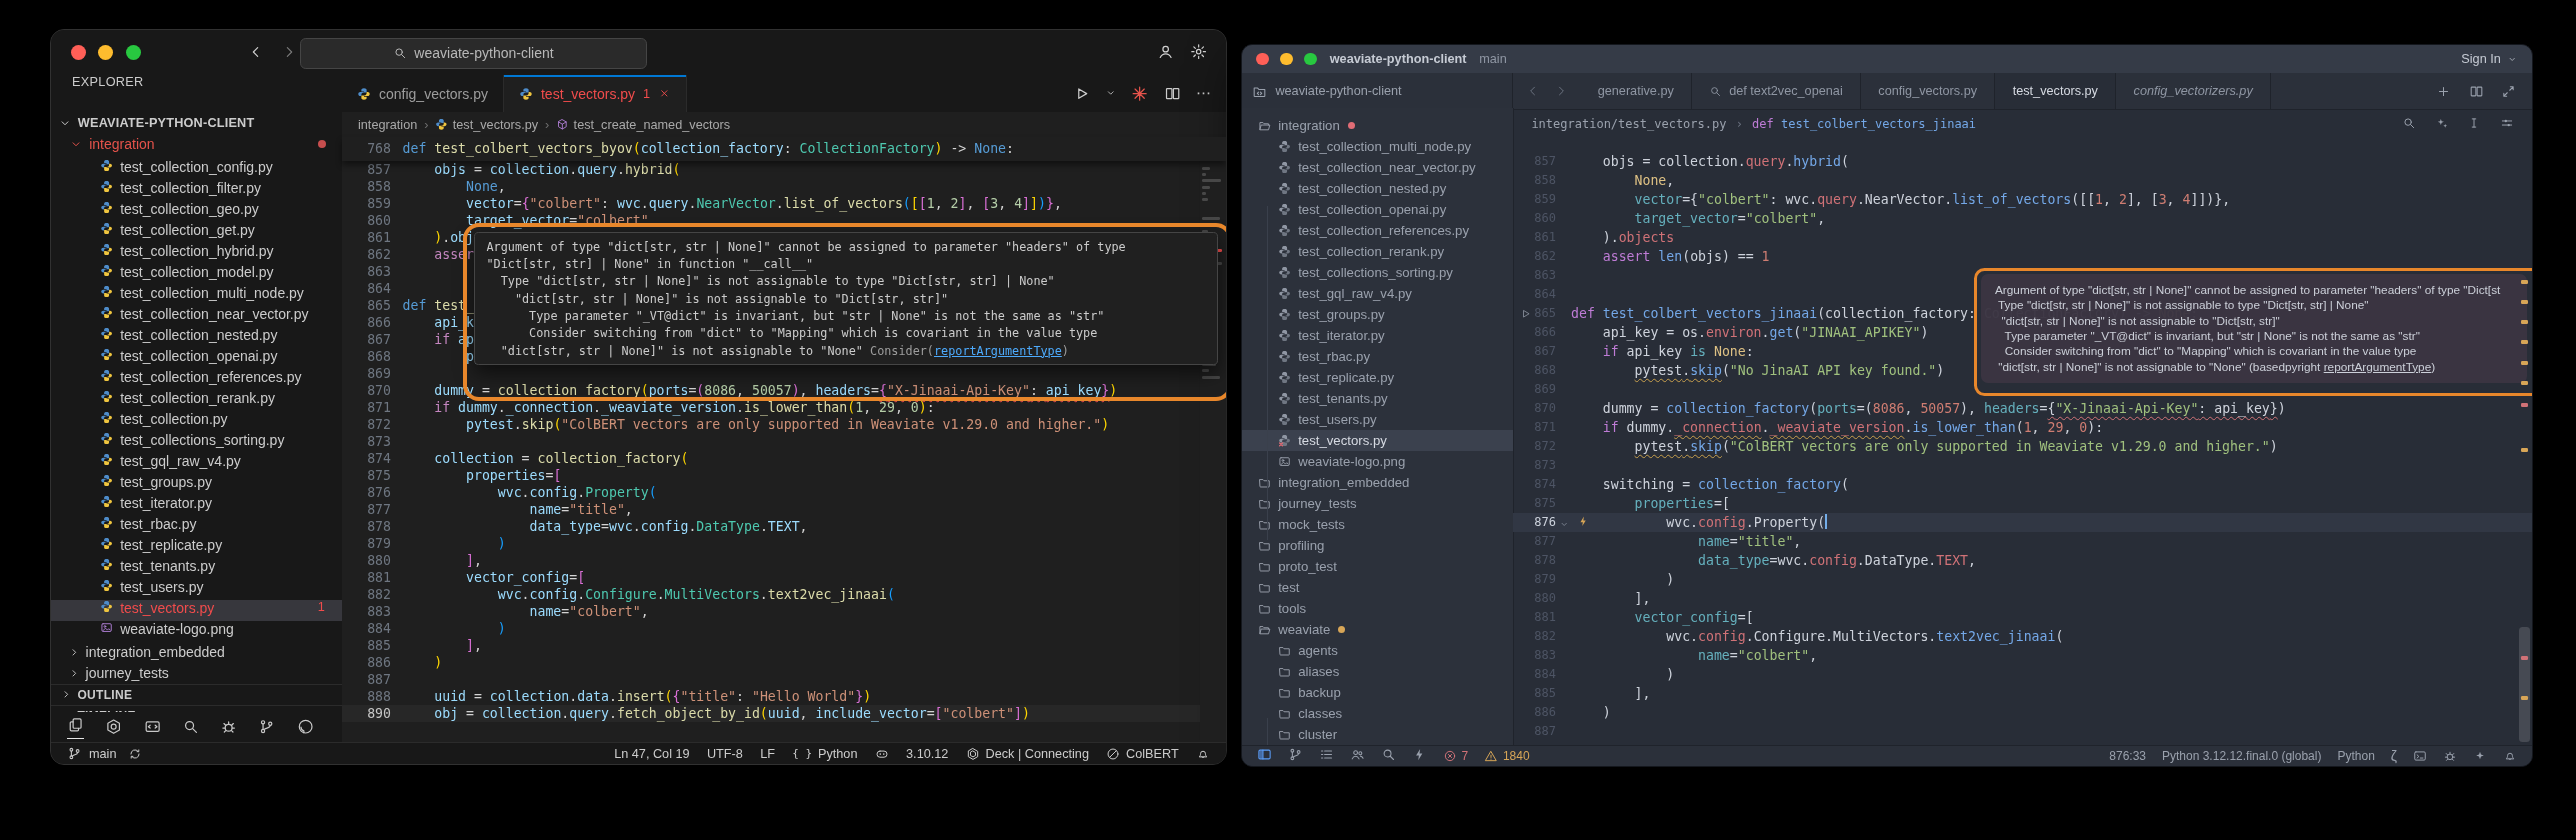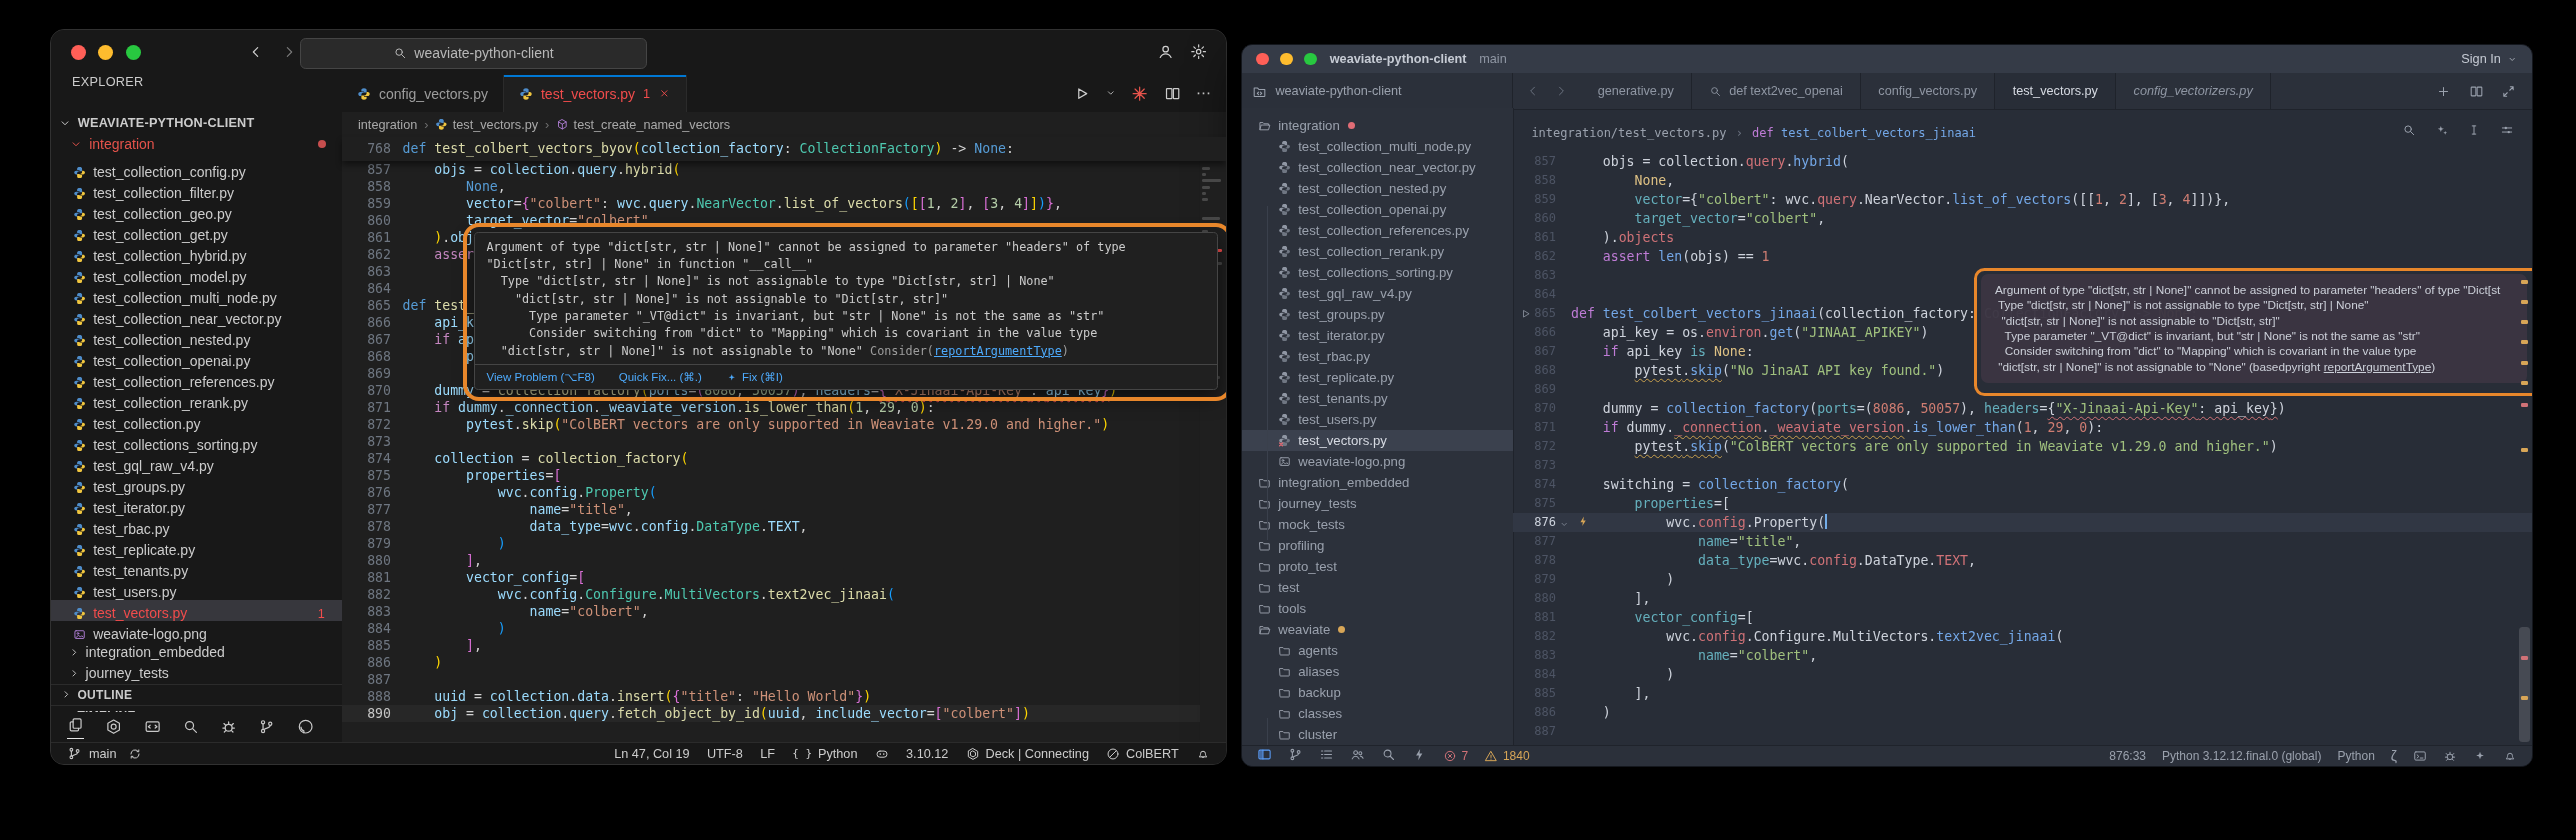--- a/index.html
+++ b/index.html
@@ -23,21 +23,21 @@
 .ltab.active{background:#1f1f1f;color:#f14c4c}
 .ltab.active:before{content:"";position: absolute;left:0;top:0;right:0;height:1.7px;background:#0078d4}
 .ltab .badge{color:#f14c4c;font-size:12.7px}
 .lw-edicons{position:absolute;right:15px;top:9.2px;display:flex;gap:15px;align-items:center;color:#cccccc}
 .lw-side{position:absolute;left:0;top:82px;width:291px;bottom:21px;background:#181818;border-right:0.6px solid #2b2b2b;overflow:hidden;font-size:14px;color:#cccccc}
 .srow{display:flex;align-items:center;height:21px;gap:5.8px;position:relative}
 .srow.rootr{padding-left:7px;font-weight:bold;font-size:12.7px;letter-spacing:0.2px}
 .srow.integ{padding-left:18.4px;color:#e5534b}
 .dotR{width:8px;height:8px;border-radius:50%;background:#c74e4e;position:absolute;right:16px}
 .sfiles{margin-top:4.6px}
-.sfile{height:21px;padding-left:22px;display:flex;align-items:flex-end;gap:7px;position:relative}
+.sfile{height:21px;padding-left:49px;display:flex;align-items:flex-start;gap:7px;position:relative}
 .sfile.sel{background:#37373d;color:#f14c4c}
 .sfile .badge{position:absolute;right:17.3px;color:#f14c4c;font-size:12.7px}
 .sfold{height:21px;padding-left:17.3px;display:flex;align-items:center;gap:4.6px}
 .ssec{height:20px;border-top:0.6px solid #2b2b2b;display:flex;align-items:center;gap:4.6px;padding-left:9.2px;font-weight:bold;font-size:12px;letter-spacing:0.3px}
 .lw-activity{position:absolute;bottom:21px;left:0;width:291px;height:31px;display:flex;align-items:center;gap:21px;padding-left:16px;color:#c8c8c8;background:#181818;border-right:0.6px solid #2b2b2b}
 .lw-activity .first{border-bottom:1.7px solid #e7e7e7;padding-bottom:2.3px}
 .lw-status{position:absolute;left:0;bottom:0;right:0;height:21px;background:#181818;border-top:0.6px solid #2b2b2b;display:flex;align-items:center;color:#cccccc;font-size:12.7px;padding:0 16px;z-index:7}
 .lw-status .lft{display:flex;align-items:center;gap:7px}
 .lw-status .rgt{margin-left:auto;display:flex;align-items:center;gap:17.3px}
 .lw-status .seg{display:flex;align-items:center;gap:5.8px}
@@ -82,21 +82,21 @@
 .rtab{display:flex;align-items:center;gap:7px;padding:0 17.3px;color:#8f96a3;font-size:12.7px;border-right:0.6px solid #1f232b}
 .rtab.active{background:#282d37;color:#d6dae2}
 .rtab.preview{font-style:italic}
 .rw-tabicons{margin-left:auto;display:flex;gap:17.3px;padding-right:16px;color:#9aa1ad;align-items:center}
 .rw-side{position:absolute;left:0;top:63px;width:271px;bottom:20px;background:#2c313b;border-right:0.6px solid #1f232b;overflow:hidden;color:#9aa1ad;font-size:13.2px}
 .rrow{height:21px;display:flex;align-items:center;gap:7px;position:relative;box-sizing:border-box}
 .rrow.i0{padding-left:16px}
 .rrow.i1{padding-left:36px}
 .rrow.sel{background:#3b414e;color:#d6dae2}
 .rguide{position:absolute;width:0.6px;background:#3a404c;left:25px}
-.rw-crumb{position:absolute;left:271px;top:63px;right:0;height:32px;display:flex;align-items:flex-end;gap:9.2px;padding-left:18.4px;color:#9aa1ad;font:12px "DejaVu Sans Mono",monospace}
+.rw-crumb{position:absolute;left:271px;top:63px;right:0;height:32px;display:flex;align-items:center;gap:9.2px;padding-left:18.4px;color:#9aa1ad;font:12px "DejaVu Sans Mono",monospace}
 .rw-crumb .icons{margin-left:auto;display:flex;gap:18.4px;padding-right:18.4px;color:#9aa1ad}
 .rw-code{position:absolute;left:271px;top:95px;right:0;bottom:20px;overflow:hidden;font:13.2px/19px "DejaVu Sans Mono",monospace;padding-top:11.5px;box-sizing:border-box}
 .zrow{display:flex;height:19px;white-space:pre;position:relative}
 .zrow .g{width:58px;flex:0 0 58px;text-align:right;padding-right:15px;color:#4d5464;font-size:12px;position:relative;box-sizing:border-box}
 .zrow.cur{background:#313744}
 .zrow.cur .g{color:#ccd2dc}
 .zrow .runA{position:absolute;left:7px;top:2.9px;color:#8f96a3}
 .zrow .bolt{position:absolute;right:-18.4px;top:2.3px;color:#d8a657}
 .zrow .gchev{position:absolute;right:1.2px;top:4px;color:#8f96a3}
 .zcursor{display:inline-block;width:1.7px;height:15px;background:#74ade8;vertical-align:-2.9px}
@@ -631,36 +631,20 @@
 
     <div class="lw-tip">
       <div class="body" id="lTipBody">
           <div class="tline">Argument of type "dict[str, str | None]" cannot be assigned to parameter "headers" of type</div>
           <div class="tline">"Dict[str, str] | None" in function "__call__"</div>
           <div class="tline">  Type "dict[str, str | None]" is not assignable to type "Dict[str, str] | None"</div>
           <div class="tline">    "dict[str, str | None]" is not assignable to "Dict[str, str]"</div>
           <div class="tline">      Type parameter "_VT@dict" is invariant, but "str | None" is not the same as "str"</div>
           <div class="tline">      Consider switching from "dict" to "Mapping" which is covariant in the value type</div>
           <div class="tline"><span>  "dict[str, str | None]" is not assignable to "None" </span><span class="x-dim">Consider</span><span class="x-dim">(</span><span class="x-link">reportArgumentType</span><span class="x-dim">)</span></div>
-        </div>
-      <div class="acts" id="lTipActs">
-          <span class="a">
-            <span>View Problem (⌥F8)</span>
-          </span>
-          <span class="a">
-            <span>Quick Fix... (⌘.)</span>
-          </span>
-          <span class="a">
-            <span class="ic" style="width: 11.5px; height: 11.5px; color: rgb(77, 170, 252);">
-              <svg viewBox="0 0 24 24" fill="none" stroke="currentColor" stroke-width="1.7" stroke-linecap="round" stroke-linejoin="round">
-                <path d="M12 4.5l1.7 4.8 4.8 1.7-4.8 1.7L12 17.5l-1.7-4.8-4.8-1.7 4.8-1.7z" fill="currentColor" stroke="none"></path>
-              </svg>
-            </span>
-            <span>Fix (⌘I)</span>
-          </span>
         </div>
     </div>
     <div class="ring ringL"></div>
 
     <footer class="lw-status">
       <div class="lft">
         <span class="ic" style="width:15px;height:15px">
             <svg viewBox="0 0 24 24" fill="none" stroke="currentColor" stroke-width="1.7" stroke-linecap="round" stroke-linejoin="round">
               <circle cx="7" cy="6" r="2.2"></circle>
               <circle cx="7" cy="18" r="2.2"></circle>

